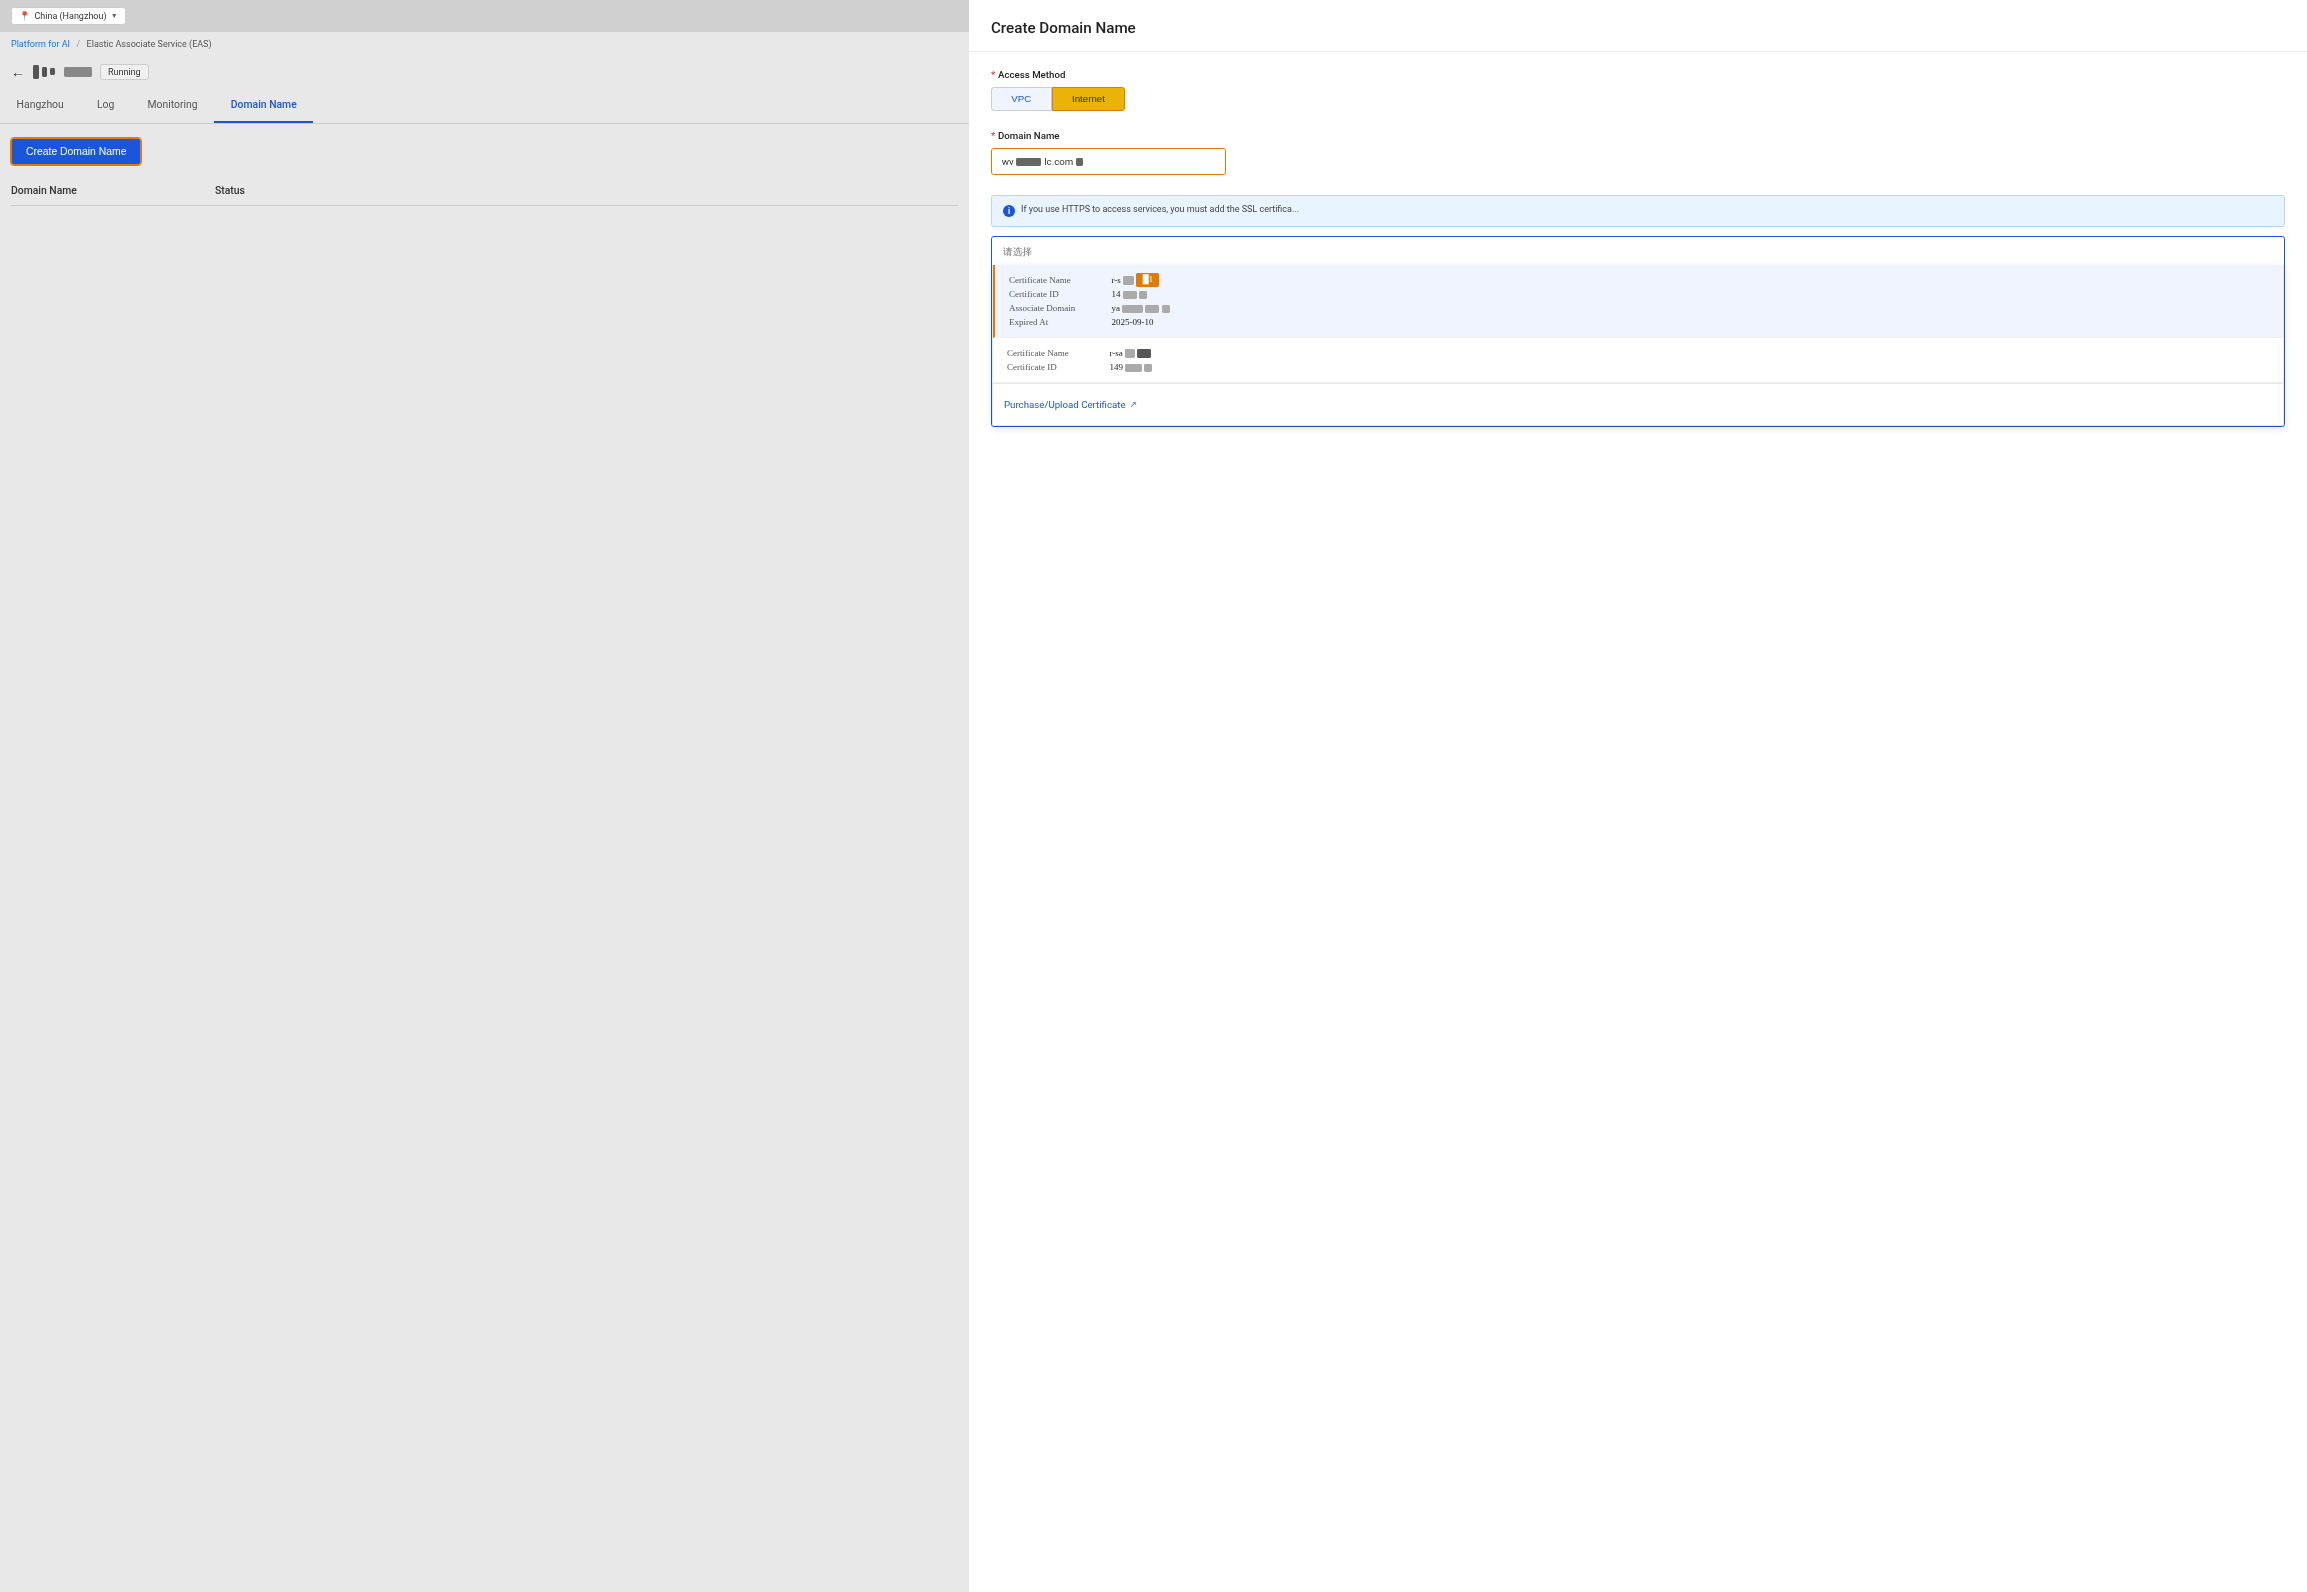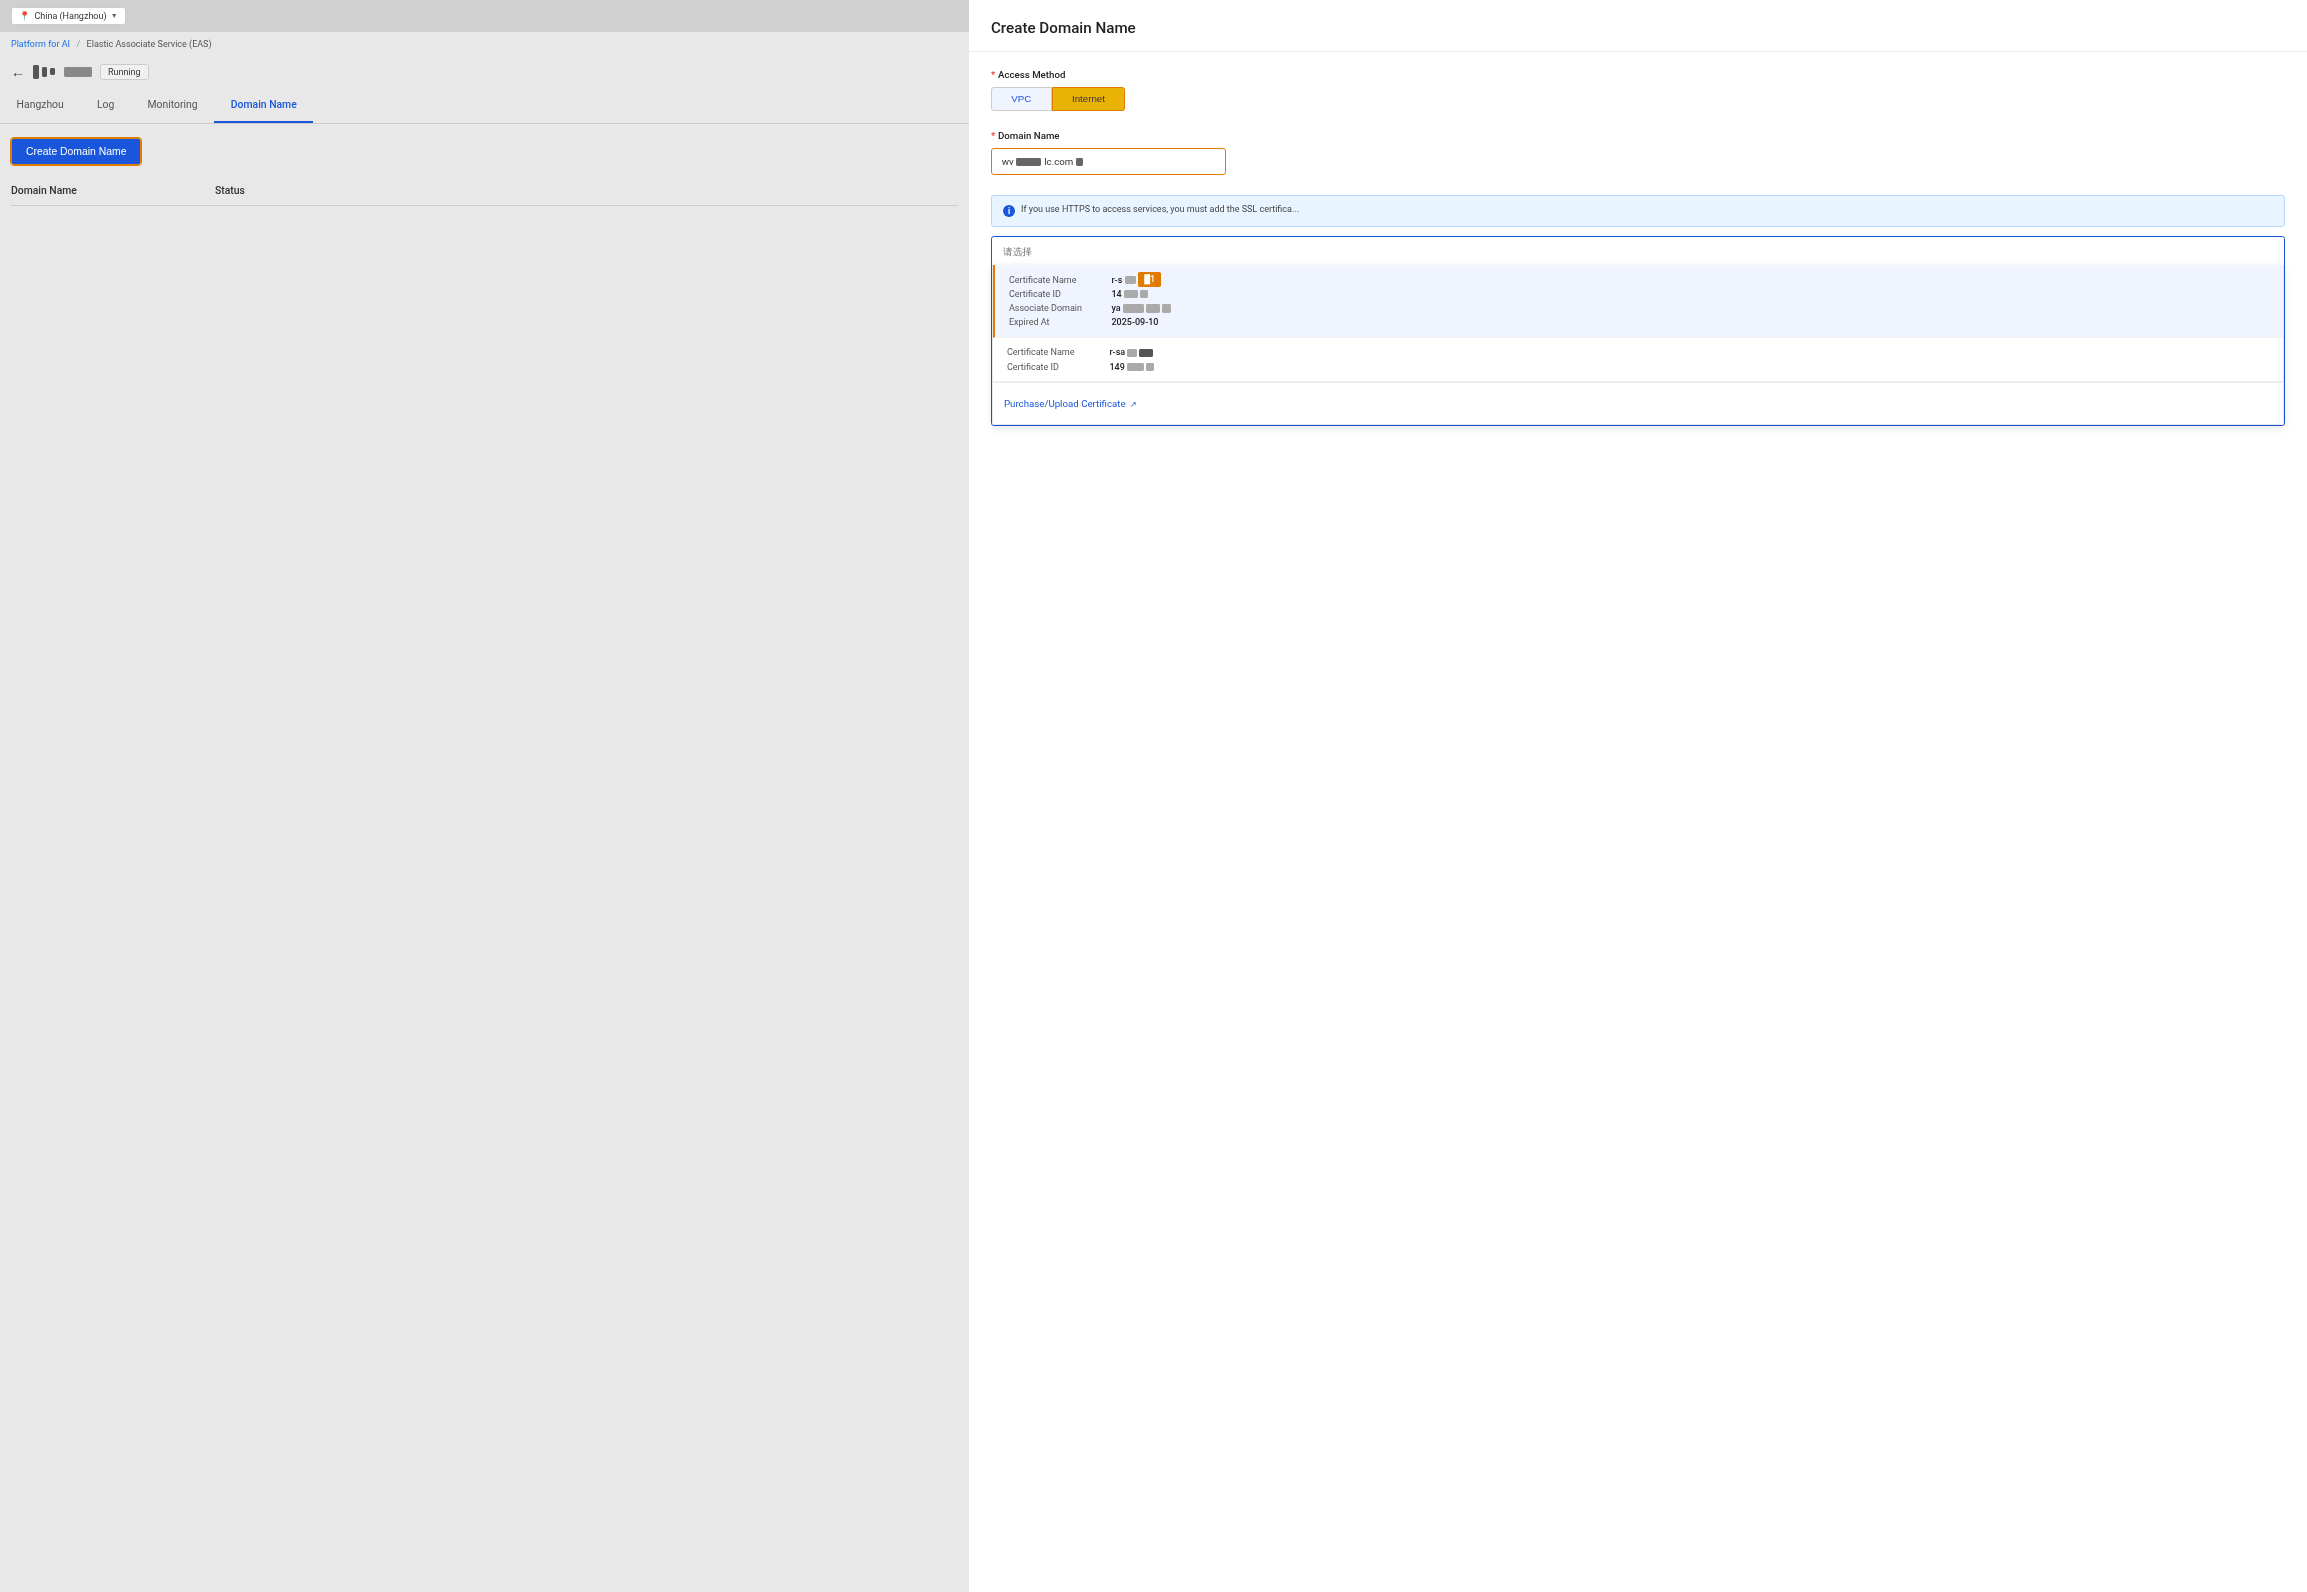--- a/index.html
+++ b/index.html
@@ -321,20 +321,21 @@
       border-bottom: none;
     }
 
     .cert-row {
       display: flex;
       gap: 5.5px;
       margin-bottom: 4.2px;
       font-size: 9px;
       color: #444;
       align-items: center;
+      font-family: Liberation Serif, serif;
     }
 
     .cert-row:last-child {
       margin-bottom: 0;
     }
 
     .cert-label {
       color: #555;
       min-width: 97px;
     }

